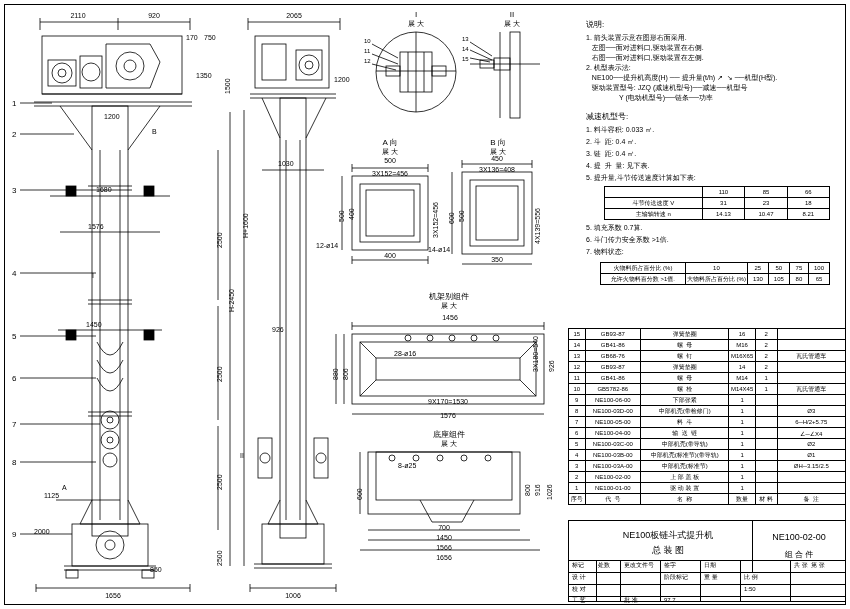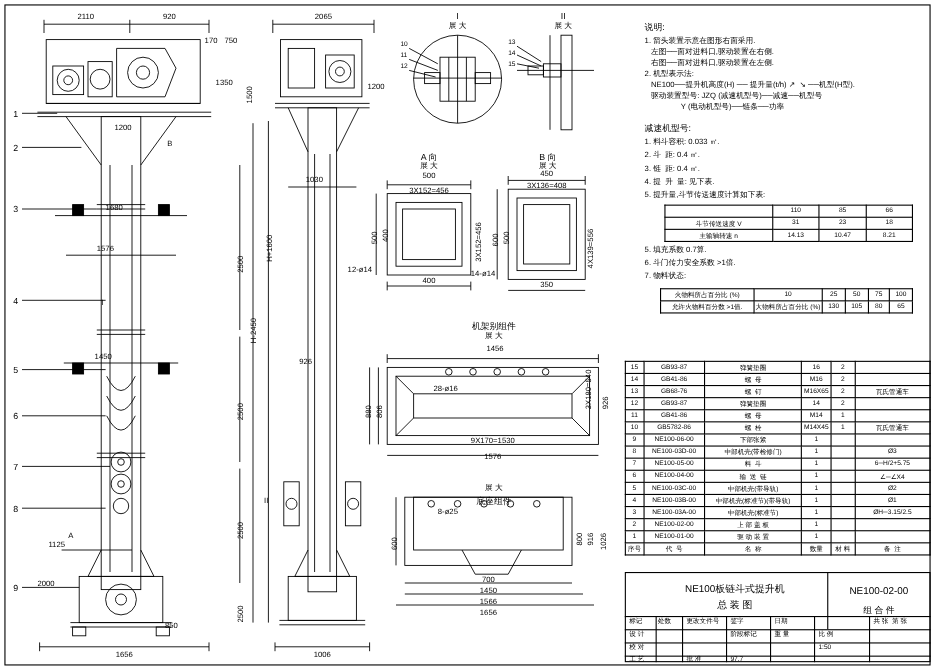--- a/index.html
+++ b/index.html
@@ -300,21 +300,21 @@
   <div class="t ctr" style="left:414px;top:302px;width:70px;">展 大</div>
   <div class="t ctr" style="left:428px;top:314px;width:44px;">1456</div>
   <div class="vtext" style="left:332px;top:380px;">880</div>
   <div class="vtext" style="left:342px;top:380px;">806</div>
   <div class="vtext" style="left:548px;top:372px;">926</div>
   <div class="t" style="left:394px;top:350px;">28-ø16</div>
   <div class="t ctr" style="left:412px;top:398px;width:72px;">9X170=1530</div>
   <div class="t ctr" style="left:426px;top:412px;width:44px;">1576</div>
   <div class="vtext" style="left:532px;top:372px;">3X180=540</div>
 
-  <div class="t8 ctr" style="left:414px;top:451px;width:70px;">底座组件</div>
+  <div class="t8 ctr" style="left:414px;top:430px;width:70px;">底座组件</div>
   <div class="t ctr" style="left:414px;top:440px;width:70px;">展 大</div>
   <div class="vtext" style="left:356px;top:500px;">600</div>
   <div class="vtext" style="left:524px;top:496px;">800</div>
   <div class="vtext" style="left:534px;top:496px;">916</div>
   <div class="vtext" style="left:546px;top:500px;">1026</div>
   <div class="t" style="left:398px;top:462px;">8-ø25</div>
   <div class="t ctr" style="left:424px;top:524px;width:40px;">700</div>
   <div class="t ctr" style="left:424px;top:534px;width:40px;">1450</div>
   <div class="t ctr" style="left:424px;top:544px;width:40px;">1566</div>
   <div class="t ctr" style="left:424px;top:554px;width:40px;">1656</div>

